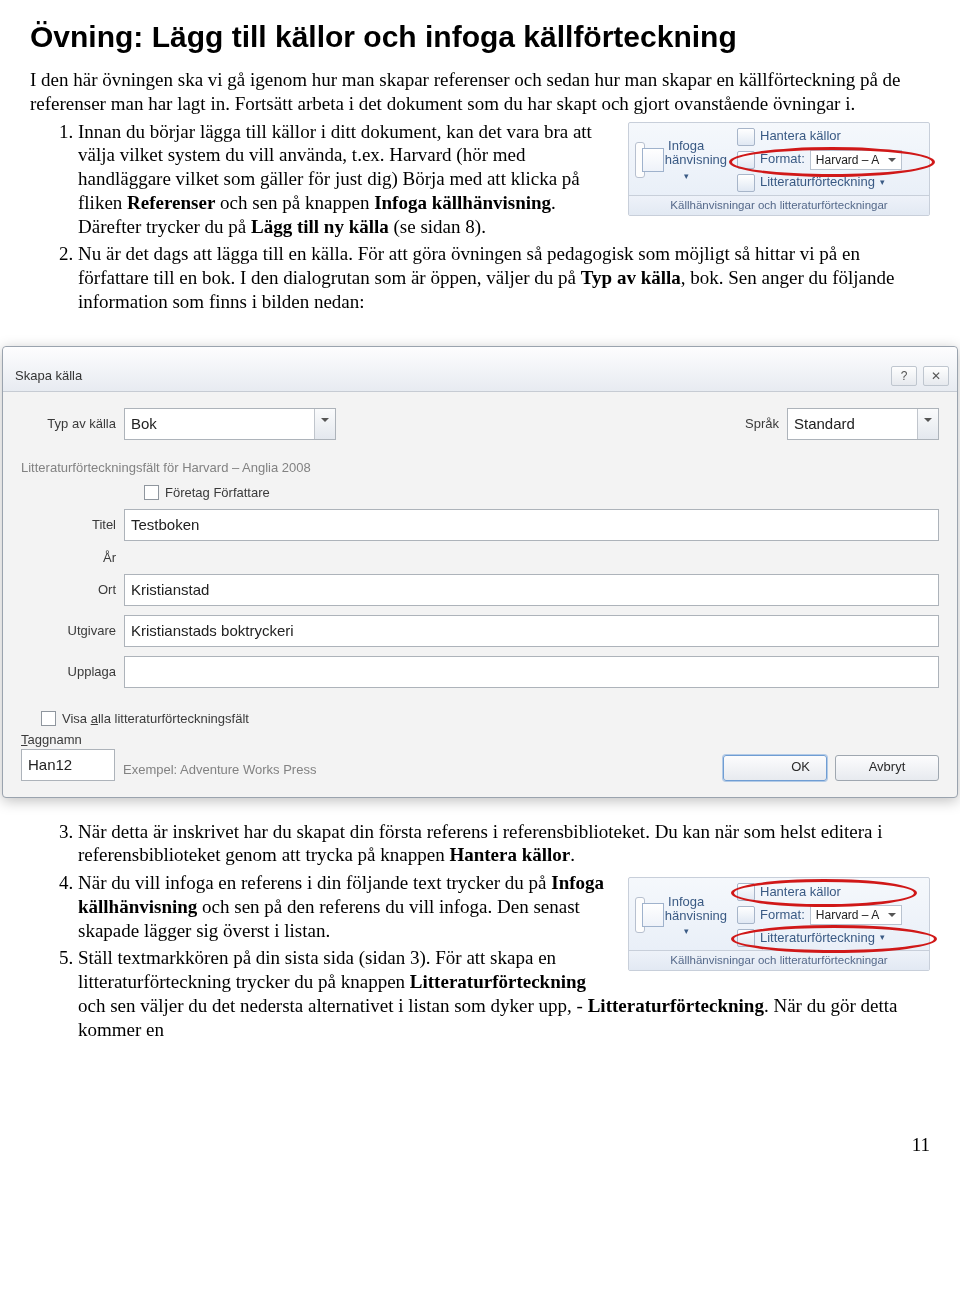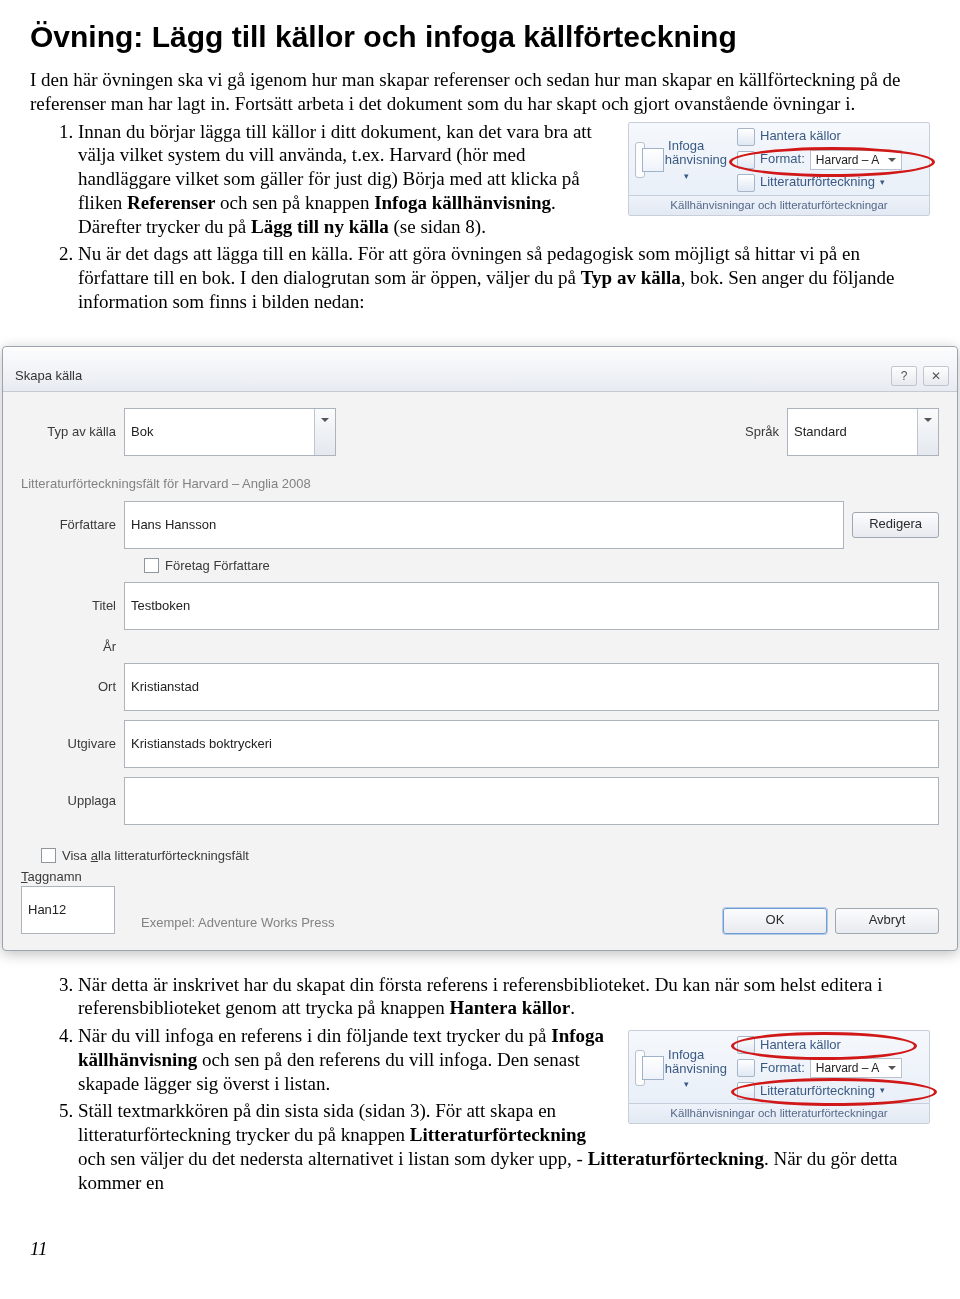--- a/index.html
+++ b/index.html
@@ -190,22 +190,22 @@
     font-size: 13px;
     color: #3a3a3a;
     flex-shrink: 0;
   }
   .accel { text-decoration: underline; }
   .input, .select {
     border: 1px solid #adb3ba;
     background: #fff;
     height: 22px;
     line-height: 22px;
-    padding: 12px 6px;
-    font-size: 13px;
+    padding: 4px 6px;
+    font-size: 15px;
     color: #222;
   }
   .select {
     position: relative;
     padding-right: 24px;
     min-width: 110px;
   }
   .select::after {
     content: "";
     position: absolute;
@@ -259,25 +259,24 @@
     align-items: flex-end;
     padding: 6px 18px 16px 18px;
     gap: 18px;
   }
   .foot-left { flex: 1; }
   .foot-btns { display: flex; gap: 8px; align-items: center; }
 
   .half { flex: 1; }
 
   .page-num {
-    text-align: left;
+    text-align: right;
     font-family: "Times New Roman", serif;
     font-size: 19px;
-    margin-top: 40px;
-    font-style: italic;
+    margin-top: 89px;
   }
 </style>
 </head>
 <body>
 
 <h1>Övning: Lägg till källor och infoga källförteckning</h1>
 
 <p class="intro">I den här övningen ska vi gå igenom hur man skapar referenser och sedan hur man skapar en källförteckning på de referenser man har lagt in. Fortsätt arbeta i det dokument som du har skapt och gjort ovanstående övningar i.</p>
 
 <ol class="main">
@@ -329,25 +328,20 @@
     <div class="row">
       <div class="label"><span>Typ av källa</span></div>
       <div class="select" style="width:180px">Bok</div>
       <div style="flex:1"></div>
       <div>Språk</div>
       <div class="select" style="width:120px">Standard</div>
     </div>
     <div class="subhead">Litteraturförteckningsfält för Harvard – Anglia 2008</div>
 
     <div class="row">
-      <div class="label">Författare</div>
-      <div class="input half">Hans Hansson</div>
-      <div class="btn">Redigera</div>
-    </div>
-    <div class="row">
       <div class="label"></div>
       <div class="cb">
         <span class="box"></span>
         <span>Företag Författare</span>
       </div>
     </div>
     <div class="row">
       <div class="label">Titel</div>
       <div class="input half">Testboken</div>
     </div>
@@ -367,30 +361,30 @@
       <div class="input half"></div>
     </div>
   </div>
 
   <div class="dlg-footer">
     <div class="foot-left">
       <div class="cb" style="margin-bottom:6px">
         <span class="box"></span>
         <span>Visa <span class="accel">a</span>lla litteraturförteckningsfält</span>
       </div>
-      <div style="display:flex;align-items:flex-start;gap:26px">
+      <div style="display:flex;align-items:flex-start;gap:8px">
         <div>
           <div style="font-size:13px;margin-bottom:2px"><span class="accel">T</span>aggnamn</div>
           <div class="input" style="width:80px">Han12</div>
         </div>
         <div style="color:#828282;font-size:13px;align-self:flex-end;margin-bottom:4px">Exempel: Adventure Works Press</div>
       </div>
     </div>
     <div class="foot-btns">
-      <div class="btn primary" style="min-width:70px;text-align:center">OK</div>
+      <div class="btn primary" style="min-width:70px;text-align:right">OK</div>
       <div class="btn" style="min-width:70px;text-align:center">Avbryt</div>
     </div>
   </div>
 </div>
 
 <ol class="main" start="3">
   <li>
     <span>När detta är inskrivet har du skapat din första referens i referensbiblioteket. Du kan när som helst editera i referensbiblioteket genom att trycka på knappen </span><span class="b">Hantera källor</span><span>.</span>
   </li>
   <li>

